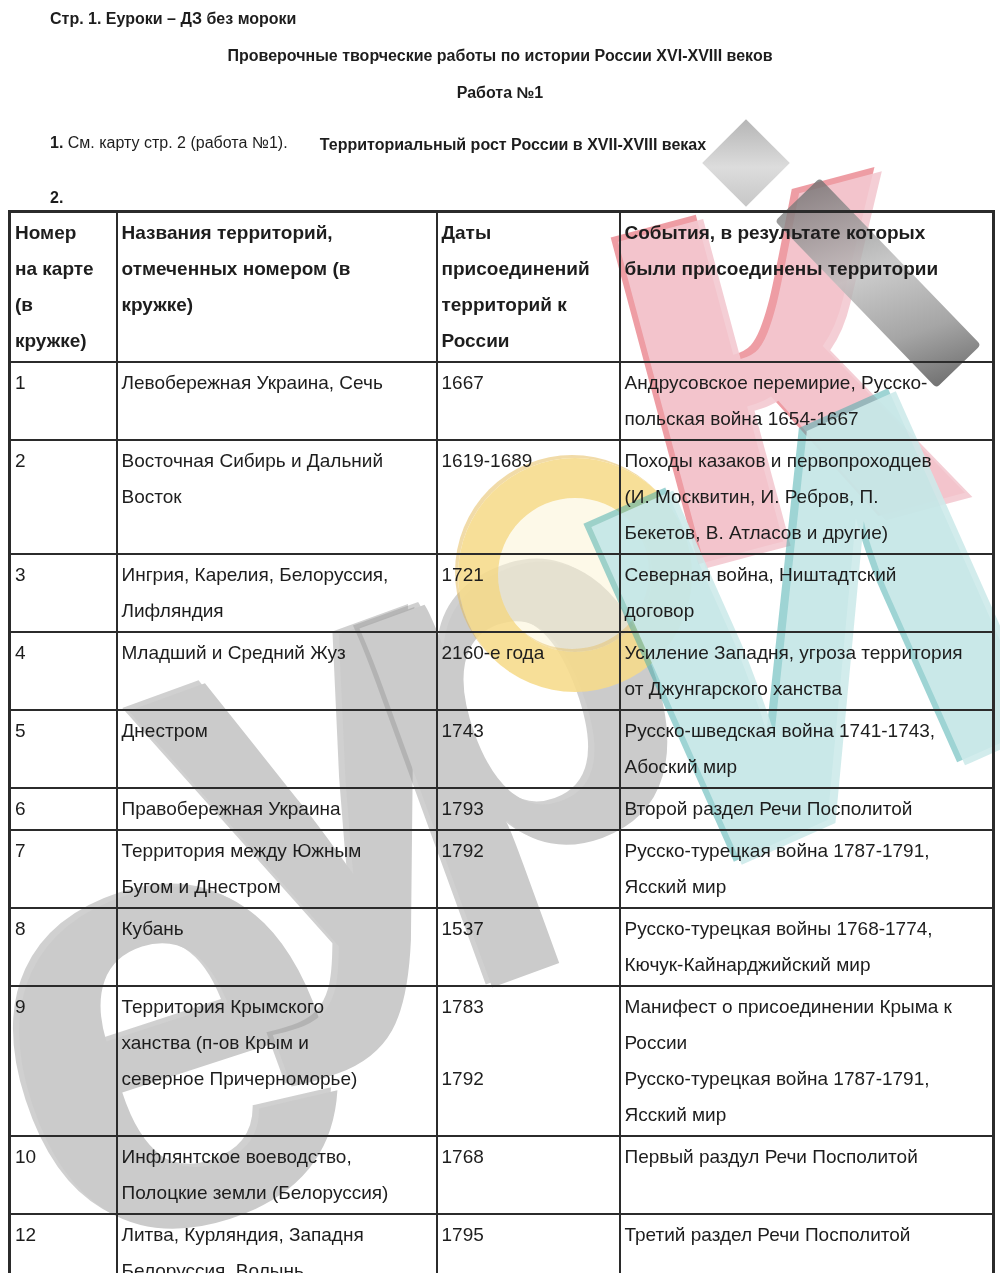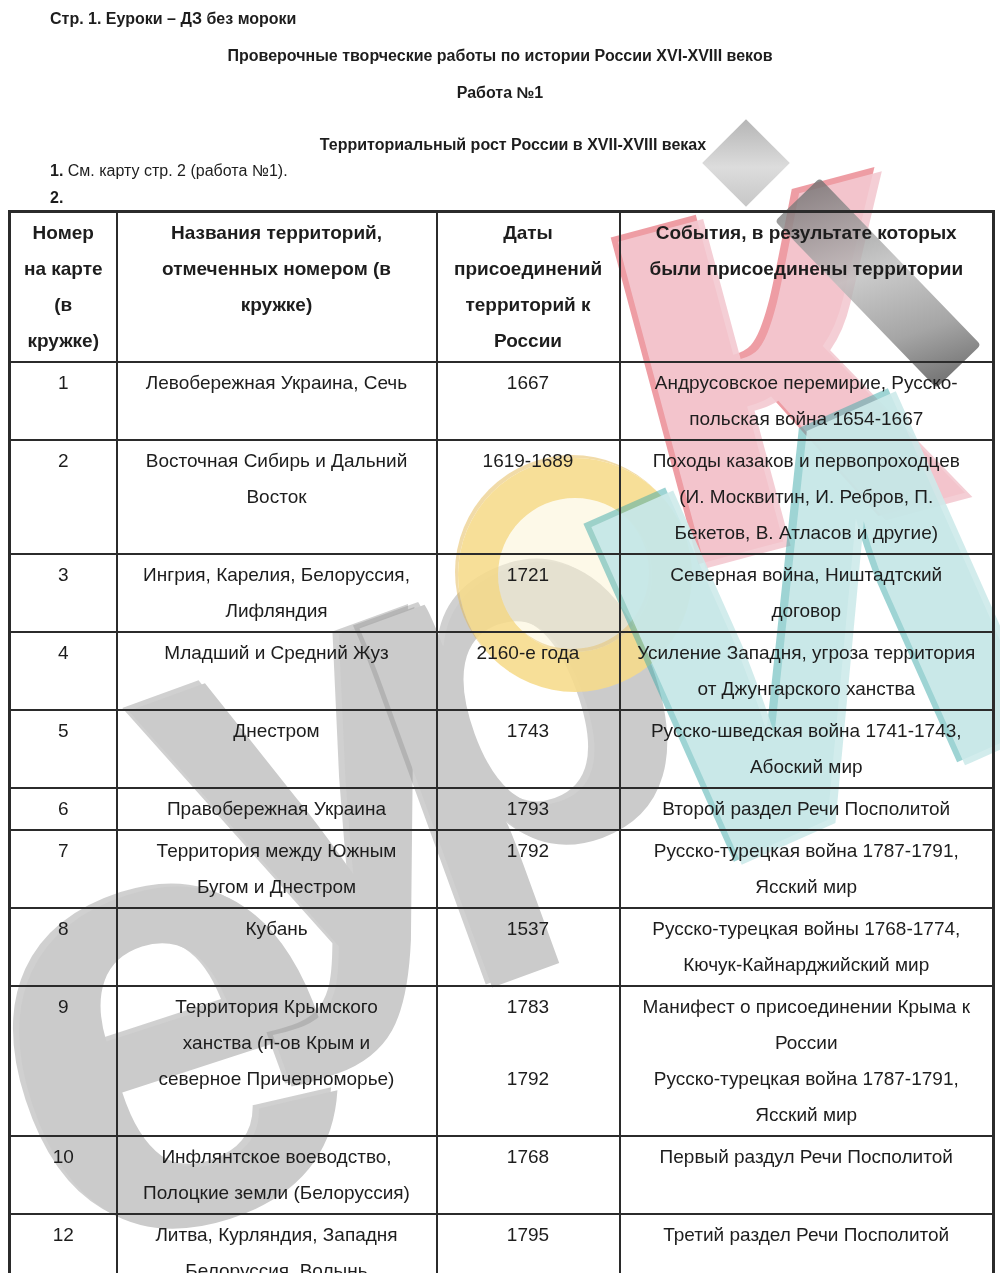--- a/index.html
+++ b/index.html
@@ -45,38 +45,38 @@
   
   .content { position: relative; z-index: 1; }
   .txt-line { position: absolute; font-size: 16px; line-height: 22px; }
   .bold { font-weight: bold; }
   .left-line { left: 50px; }
   .center-line { left: 0; width: 1000px; text-align: center; font-weight: bold; }
   .hdr  { top: 8px; }
   .t1   { top: 45px; }
   .t2   { top: 82px; text-align: center; }
   .t3   { top: 134px; padding-left: 13px; }
-  .it1  { top: 160px; }
+  .it1  { top: 132px; }
   .it2  { top: 187px; }
   .item-num { font-weight: bold; }
 
   .table-wrap { position: absolute; left: 8px; top: 210px; }
   table.answers {
     border-collapse: collapse;
     table-layout: fixed;
     width: 984px;
     border: 3px solid #2b2b2b;
   }
   table.answers th, table.answers td {
     border: 2px solid #2b2b2b;
     font-size: 19px;
     line-height: 36px;
     padding: 2px 4px;
     vertical-align: top;
-    text-align: center;
+    text-align: left;
     white-space: pre-line;
     overflow: hidden;
   }
   table.answers th { font-weight: bold; }
 </style>
 </head>
 <body>
 
 <div class="watermark">
   <span class="wm-letter wm-gray wm-e">е</span>

